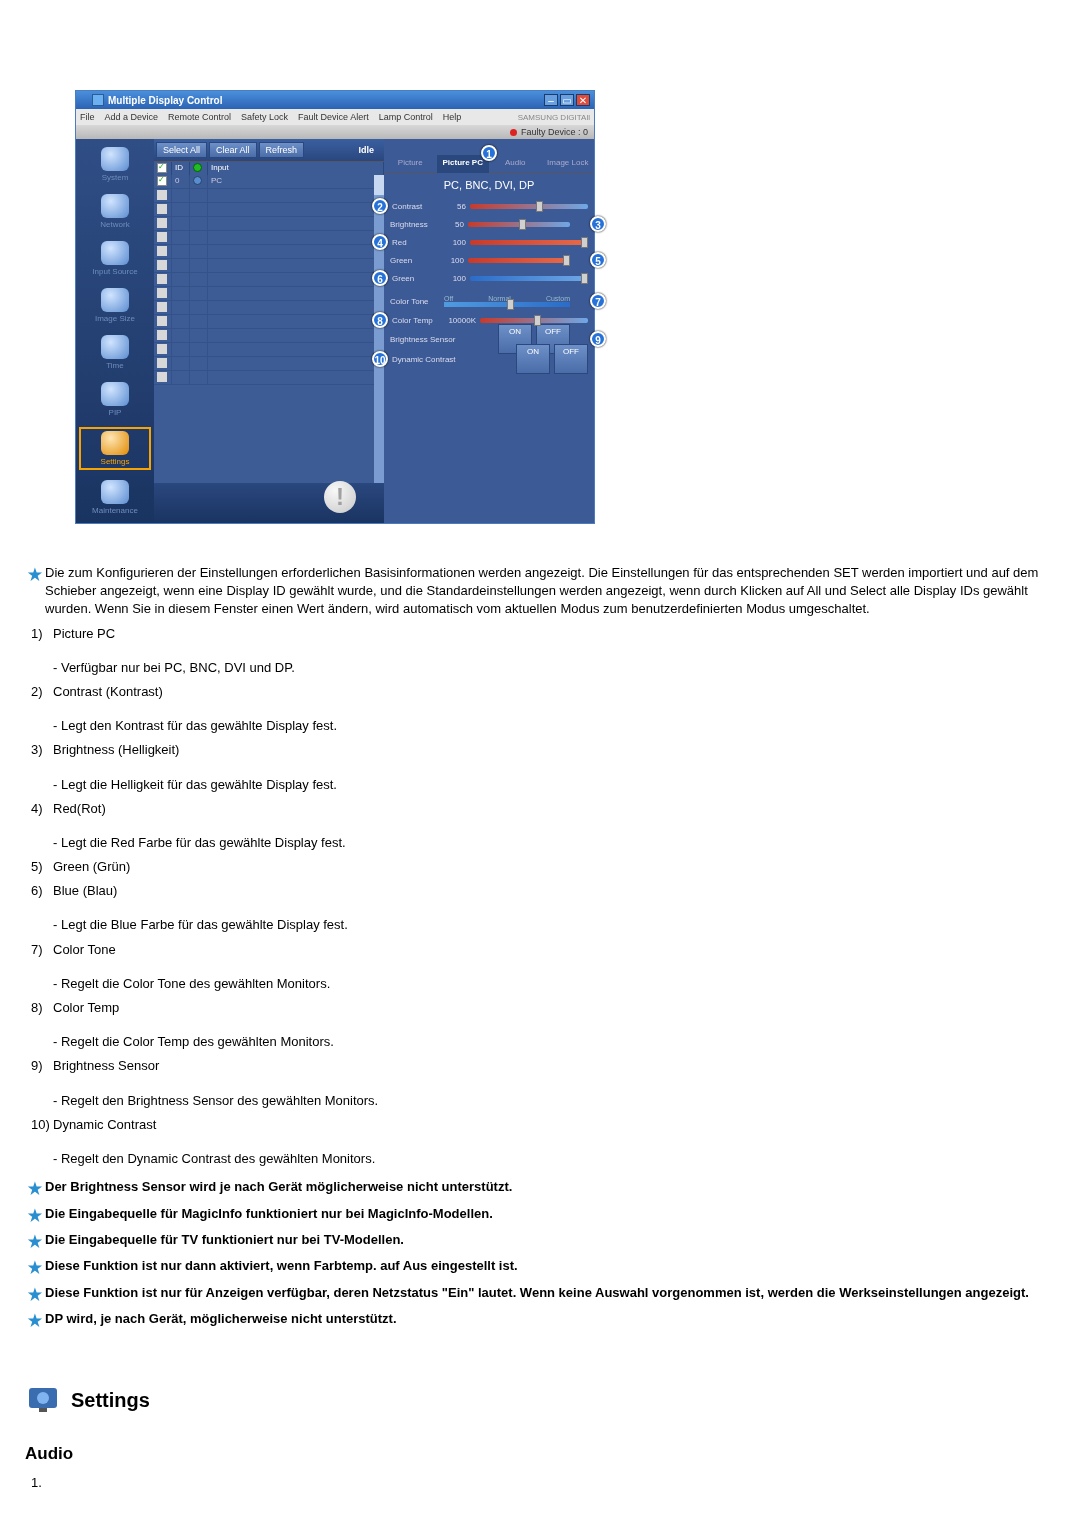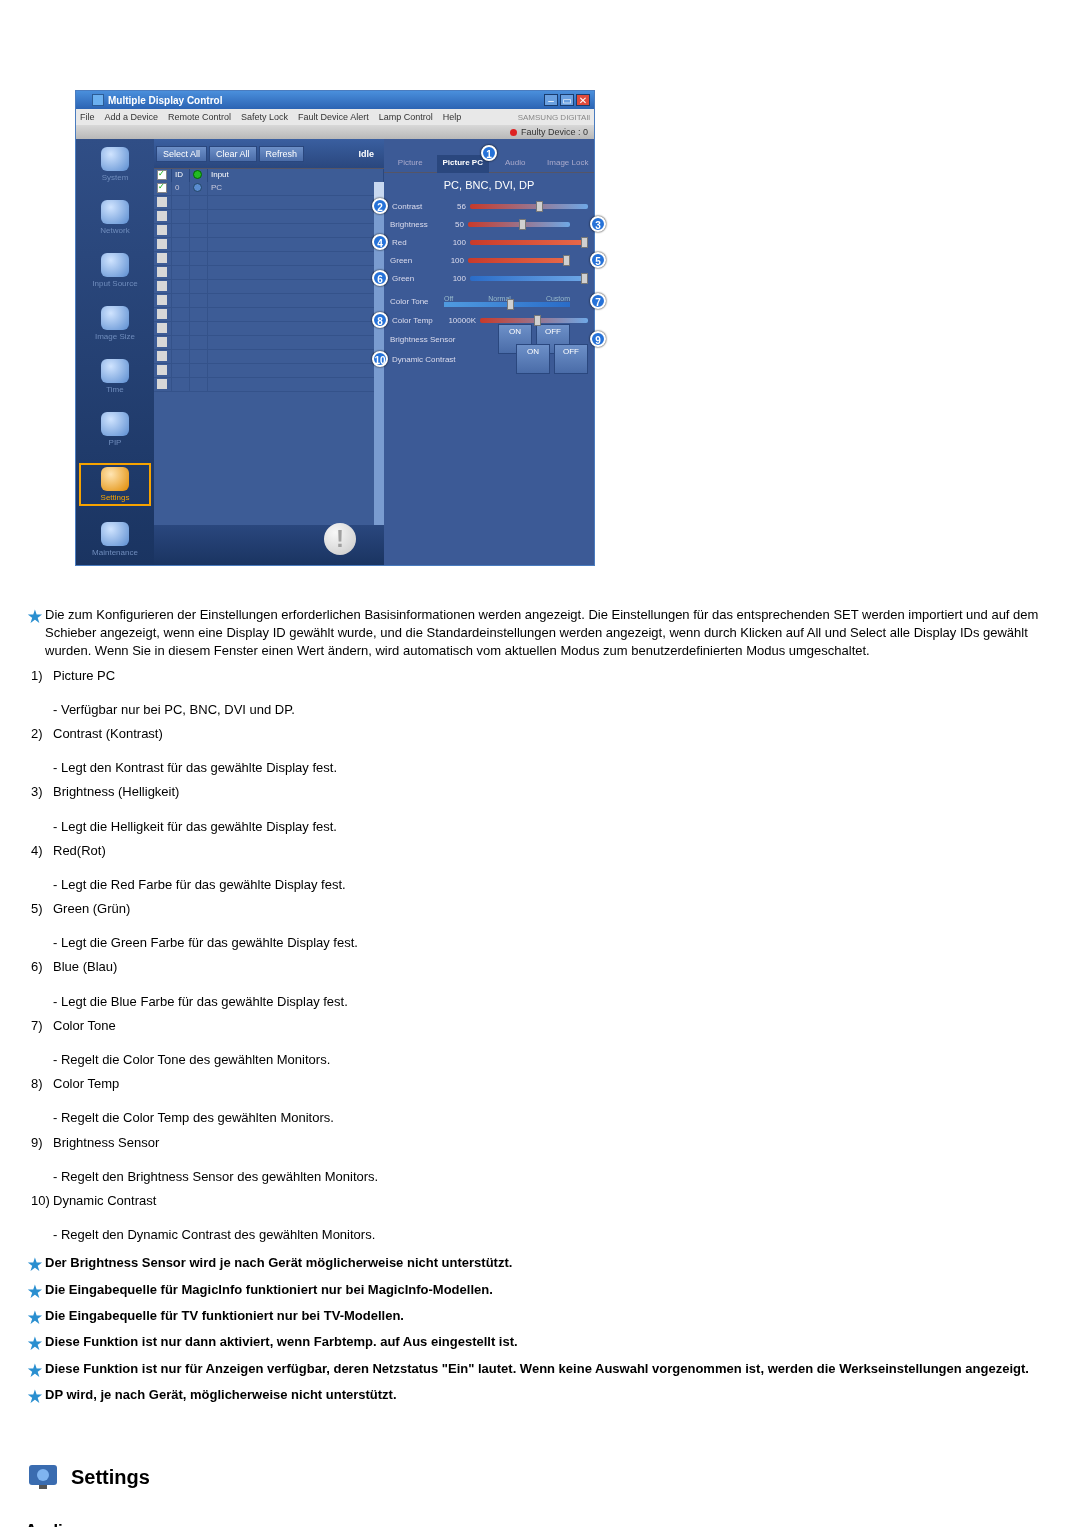--- a/index.html
+++ b/index.html
@@ -16,28 +16,28 @@
   .winbtn.min { background:#6aa0e0; }
   .winbtn.max { background:#6aa0e0; }
   .winbtn.close { background:#e04b3c; }
   .menubar { height:16px; background:#e8e8e8; display:flex; align-items:center; padding:0 4px; font-size:9px; color:#333; gap:10px; }
   .menubar span { white-space:nowrap; }
   .brand { margin-left:auto; font-size:8px; color:#888; }
   .toolbar-strip { height:14px; background:linear-gradient(#d8d8d8,#b8b8b8); display:flex; justify-content:flex-end; align-items:center; padding-right:6px; font-size:9px; color:#333; }
   .faulty-dot { width:7px; height:7px; background:#d22; border-radius:50%; margin-right:4px; }
   .content { display:flex; background:#2a4c84; }
   
-  .sidebar { width:78px; background:linear-gradient(#304e86,#1a3461); padding:6px 3px; display:flex; flex-direction:column; gap:14px; }
+  .sidebar { width:78px; background:linear-gradient(#304e86,#1a3461); padding:6px 3px; display:flex; flex-direction:column; gap:8px; }
   .sb-item { text-align:center; font-size:8px; color:#6f8cbc; padding:2px 0; cursor:pointer; }
   .sb-item.active { border:2px solid #f7a300; color:#f7a300; }
   .sb-icon { width:28px; height:24px; margin:0 auto 2px auto; background:radial-gradient(circle at 35% 30%,#d0e4ff,#5a8cd0); border-radius:6px; }
   .sb-item.active .sb-icon { background:radial-gradient(circle at 35% 30%,#ffe5b3,#e08a00); }
   
   .center { flex:1; display:flex; flex-direction:column; }
-  .list-toolbar { height:29px; background:linear-gradient(#3a5fa0,#2a477e); display:flex; align-items:center; padding:0 2px; }
+  .list-toolbar { height:22px; background:linear-gradient(#3a5fa0,#2a477e); display:flex; align-items:center; padding:0 2px; }
   .tbtn { background:linear-gradient(#6d90c8,#4a6ca8); color:#fff; border:1px solid #2a477e; font-size:9px; padding:2px 6px; margin-right:2px; cursor:pointer; }
   .idle { margin-left:auto; color:#fff; font-size:9px; font-weight:bold; padding-right:8px; }
   .grid-head { height:14px; background:#3d5c96; display:flex; font-size:8px; color:#fff; border-top:1px solid #556; }
   .grid-head div { border-right:1px solid #2a477e; padding:1px 3px; }
   .gh-chk{width:18px;} .gh-id{width:18px;} .gh-pin{width:18px;} .gh-input{flex:1;}
   .grid-body { flex:1; background:#3d5c96; position:relative; }
   .grid-row { height:14px; display:flex; font-size:8px; color:#ccd; border-bottom:1px solid #34528a; }
   .grid-row div { border-right:1px solid #34528a; padding:1px 3px; }
   .gr-chk{width:18px;} .gr-id{width:18px;} .gr-pin{width:18px;} .gr-input{flex:1;}
   .chk-on { width:10px; height:10px; background:#fff; border:1px solid #888; display:inline-block; position:relative; }
@@ -377,21 +377,20 @@
           <div class="n">4)</div>
           <div class="t">
             <div>Red(Rot)</div>
             <div class="d">- Legt die Red Farbe für das gewählte Display fest.</div>
           </div>
         </li>
       <li>
           <div class="n">5)</div>
           <div class="t">
             <div>Green (Grün)</div>
-            <div class="d">- Legt die Green Farbe für das gewählte Display fest.</div>
           </div>
         </li>
       <li>
           <div class="n">6)</div>
           <div class="t">
             <div>Blue (Blau)</div>
             <div class="d">- Legt die Blue Farbe für das gewählte Display fest.</div>
           </div>
         </li>
       <li>

